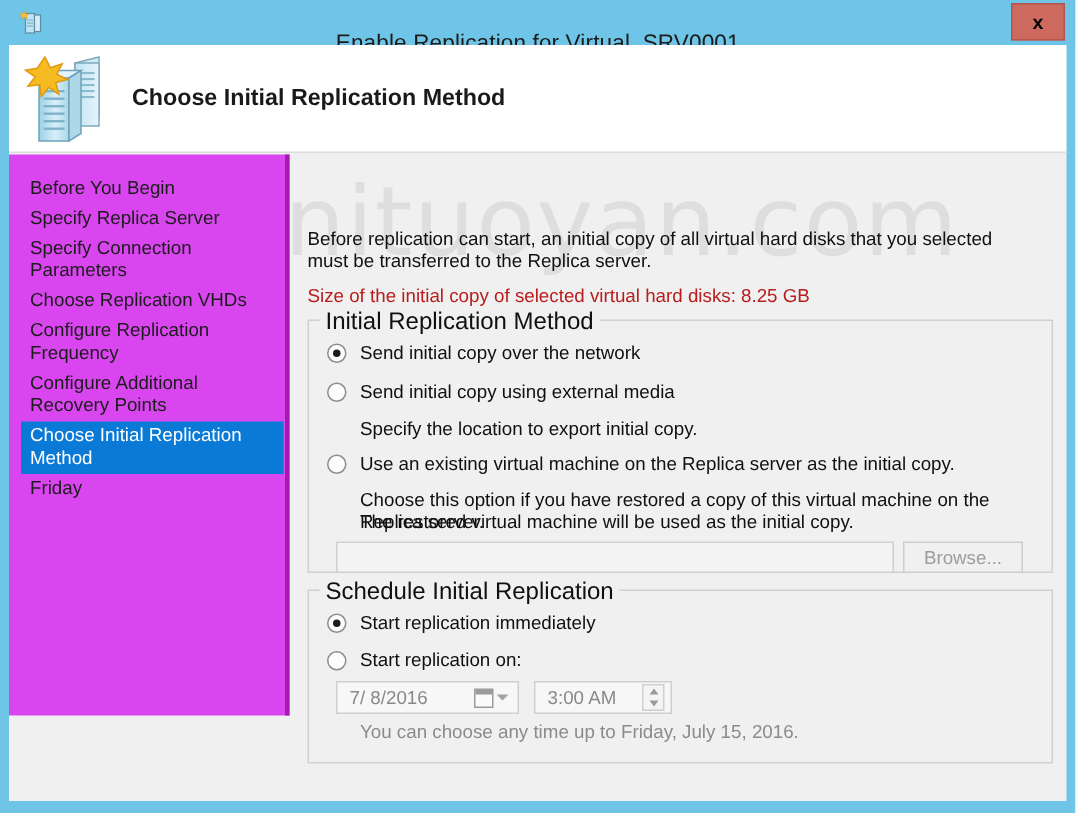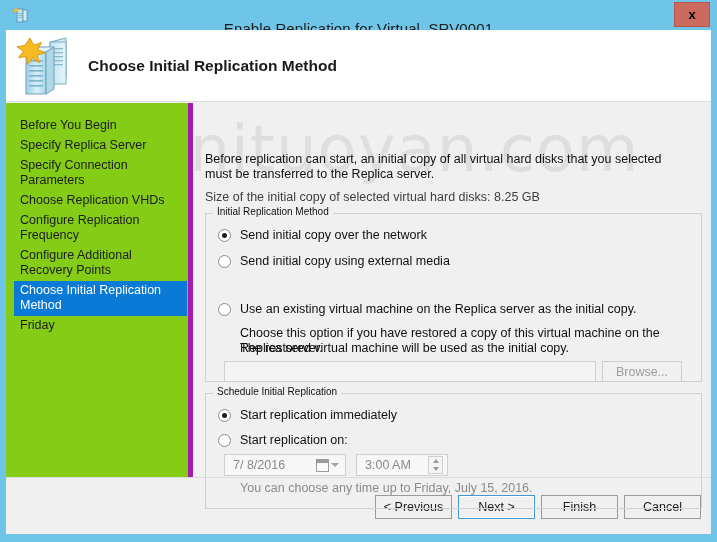--- a/index.html
+++ b/index.html
@@ -110,22 +110,22 @@
     z-index: 40;
   }
 
   
   #sidebar {
     position: absolute;
     left: 0;
     top: 73px;
     width: 187px;
     height: 374px;
-    background: #84cc16;
-    border-right: 5px solid #a21caf;
+    background: #d946ef;
+    border-right: 3px solid #a21caf;
     box-sizing: border-box;
     padding-top: 13px;
     z-index: 50;
   }
   .nav-item {
     display: block;
     margin: 0 2px 0 8px;
     padding: 2px 4px 3px 6px;
     font-size: 12.5px;
     color: #1c1c1c;
@@ -156,39 +156,39 @@
     width: 470px;
     font-size: 12.5px;
     color: #101010;
     line-height: 15px;
   }
   #intro-2 {
     position: absolute;
     left: 11px;
     top: 87px;
     font-size: 12.5px;
-    color: #404040;
+    color: #b91c1c;
   }
 
   
   .groupbox {
     position: absolute;
     left: 11px;
     width: 497px;
     border: 1px solid #d0d0d0;
     background: transparent;
     box-sizing: border-box;
   }
   .group-title {
     position: absolute;
     left: 7px;
     top: -8px;
     background: #f0f0f0;
     padding: 0 4px;
-    font-size: 10px;
+    font-size: 16px;
     color: #101010;
   }
   #group-method { top: 110px; height: 169px; }
   #group-schedule { top: 290px; height: 116px; }
 
   
   .radio-row {
     position: absolute;
     display: flex;
     align-items: flex-start;
@@ -462,20 +462,21 @@
         <div class="radio-row" style="left:12px; top:14px;">
           <span class="radio checked"></span>
           <span class="radio-label">Send initial copy over the network</span>
         </div>
 
         <div class="radio-row" style="left:12px; top:40px;">
           <span class="radio"></span>
           <span class="radio-label">Send initial copy using external media</span>
         </div>
 
+        <div class="sub-text" style="left:34px; top:65px;">Specify the location to export initial copy.</div>
 
         <input class="textfield" id="export-path-input" type="text" disabled="" placeholder="" style="">
 
         <div class="btn disabled" id="browse-button">Browse...</div>
 
         <div class="radio-row" style="left:12px; top:88px;">
           <span class="radio"></span>
           <span class="radio-label">Use an existing virtual machine on the Replica server as the initial copy.</span>
         </div>
 
@@ -508,21 +509,15 @@
             <span class="spin-up"></span>
             <span class="spin-dn"></span>
           </span>
         </div>
 
         <div class="sub-text muted" style="left:34px; top:87px;">You can choose any time up to Friday, July 15, 2016.</div>
       </div>
 
     </div>
 
-    <div id="footer">
-      <div class="footer-btn" id="btn-previous">&lt; Previous</div>
-      <div class="footer-btn default" id="btn-next">Next &gt;</div>
-      <div class="footer-btn" id="btn-finish">Finish</div>
-      <div class="footer-btn" id="btn-cancel">Cancel</div>
-    </div>
 
   </div>
 </div>
 
 </body></html>

